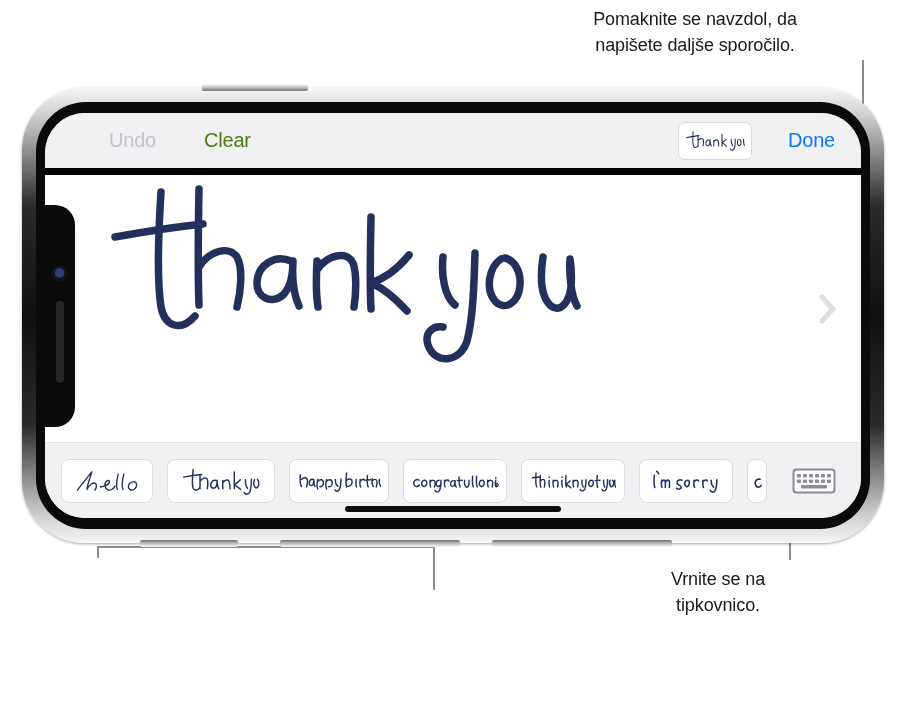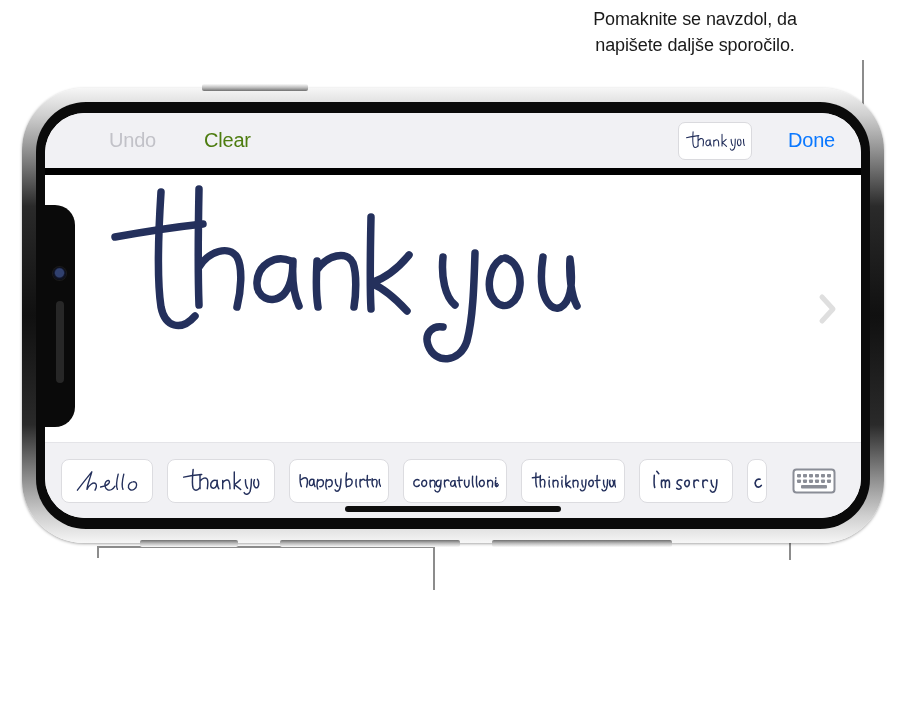--- a/index.html
+++ b/index.html
@@ -172,20 +172,22 @@
 </style>
 </head>
 <body>
 
 <div id="stage">
 
   <div class="callout" id="callout-top">Pomaknite se navzdol, da
 napišete daljše sporočilo.</div>
 
 
+  <div class="callout" id="callout-bottom-right">Vrnite se na
+tipkovnico.</div>
 
   <div class="lead" id="lead-top-v"></div>
   <div class="lead" id="lead-top-h"></div>
   <div class="lead" id="lead-kb-v"></div>
   <div class="lead" id="lead-bl-h"></div>
   <div class="lead" id="lead-bl-l"></div>
   <div class="lead" id="lead-bl-r"></div>
 
   <div id="device">
 

